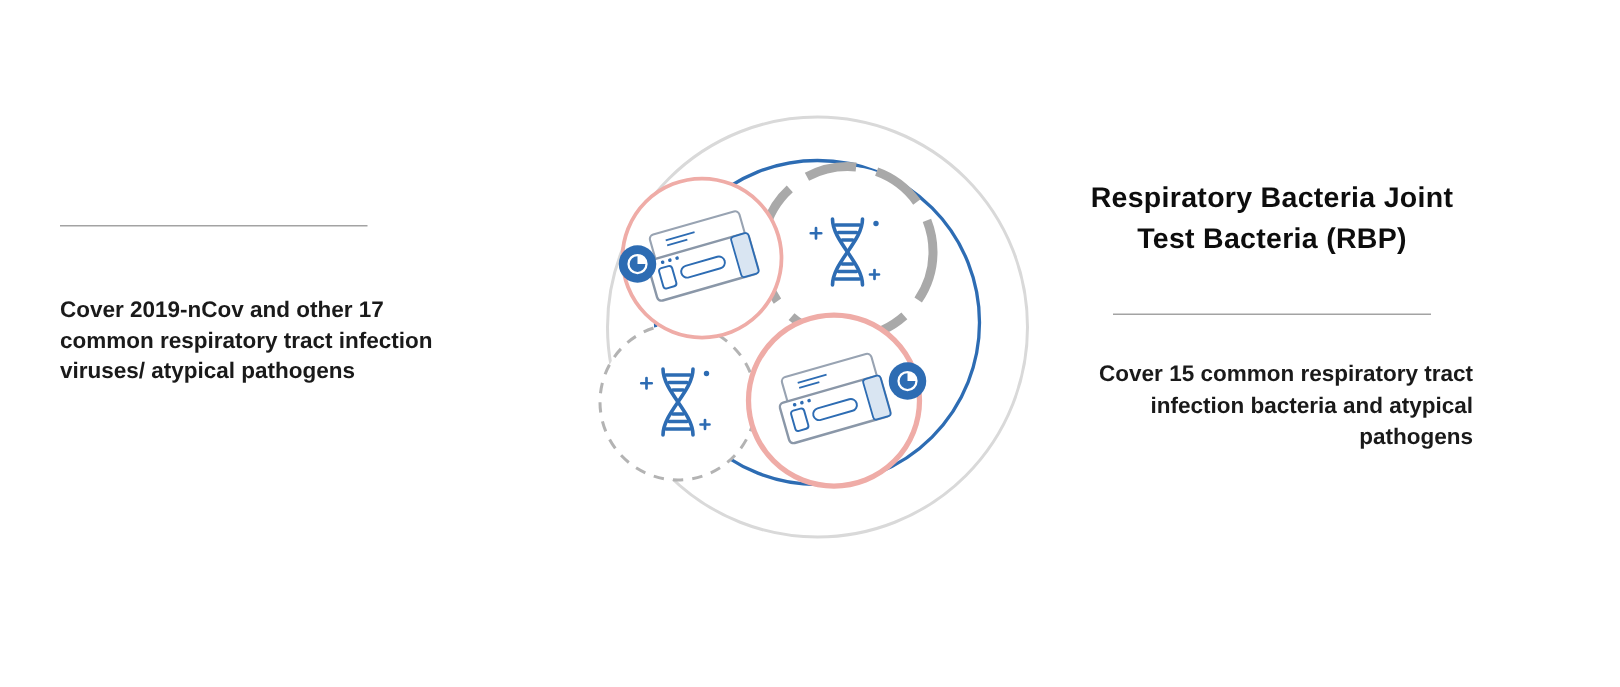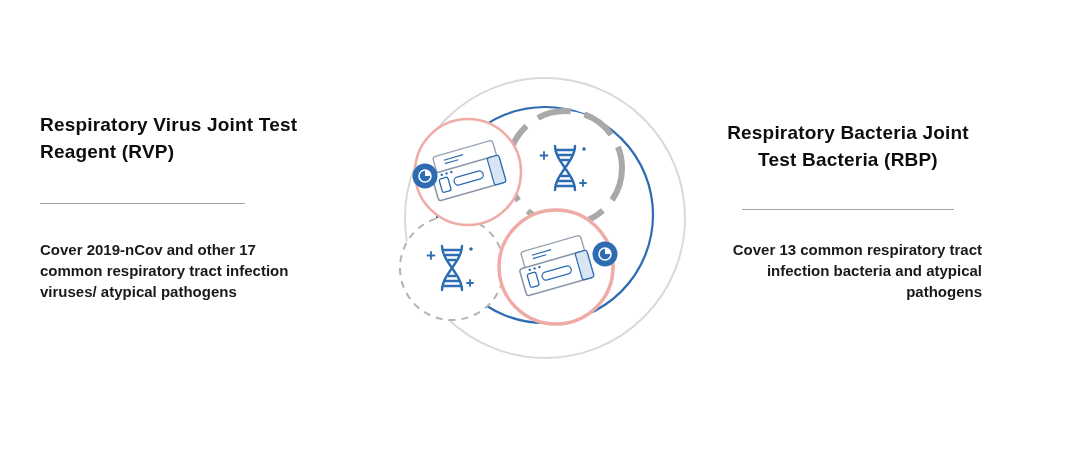--- a/index.html
+++ b/index.html
@@ -28,21 +28,21 @@
   .divider{
     height:0;
     border-top:1px solid #a3a3a3;
   }
   .panel-left{
     position:absolute;
     left:40px;top:112px;
     width:305px;
   }
   .panel-left .divider{width:205px;margin-top:38px;}
-  .panel-left p{margin-top:36px;width:252px;}
+  .panel-left p{margin-top:46px;width:252px;}
   .panel-right{
     position:absolute;
     left:712px;top:120px;
     width:272px;
     text-align:center;
   }
   .panel-right .divider{width:212px;margin:36px auto 0;}
   .panel-right p{margin-top:30px;text-align:right;padding-right:2px;}
   .diagram{
     position:absolute;
@@ -51,21 +51,20 @@
     margin:0;
   }
   .diagram svg{display:block;width:100%;height:100%;}
 </style>
 </head>
 <body>
 
 <div class="slide">
 
   <section class="panel panel-left">
-    <h2>Respiratory Virus Joint Test Reagent (RVP)</h2>
     <div class="divider"></div>
     <p>Cover 2019-nCov and other 17 common respiratory tract infection viruses/ atypical pathogens</p>
   </section>
 
   <figure class="diagram">
     <svg viewBox="0 0 332 312" xmlns="http://www.w3.org/2000/svg">
       <defs>
         <g id="dna" stroke="#2d6cb3" stroke-width="2.4" fill="none" stroke-linecap="round">
           <path d="M -10,-22 C -10,-7 10,7 10,22"></path>
           <path d="M 10,-22 C 10,-7 -10,7 -10,22"></path>
@@ -118,16 +117,16 @@
       <use href="#cassette" x="178" y="195"></use>
 
       <use href="#badge" x="47" y="104"></use>
       <use href="#badge" x="227" y="182"></use>
     </svg>
   </figure>
 
   <section class="panel panel-right">
     <h2>Respiratory Bacteria Joint Test Bacteria (RBP)</h2>
     <div class="divider"></div>
-    <p>Cover 13 common respiratory tract infection bacteria and atypical pathogens</p>
+    <p>Cover 15 common respiratory tract infection bacteria and atypical pathogens</p>
   </section>
 
 </div>
 
 </body></html>

